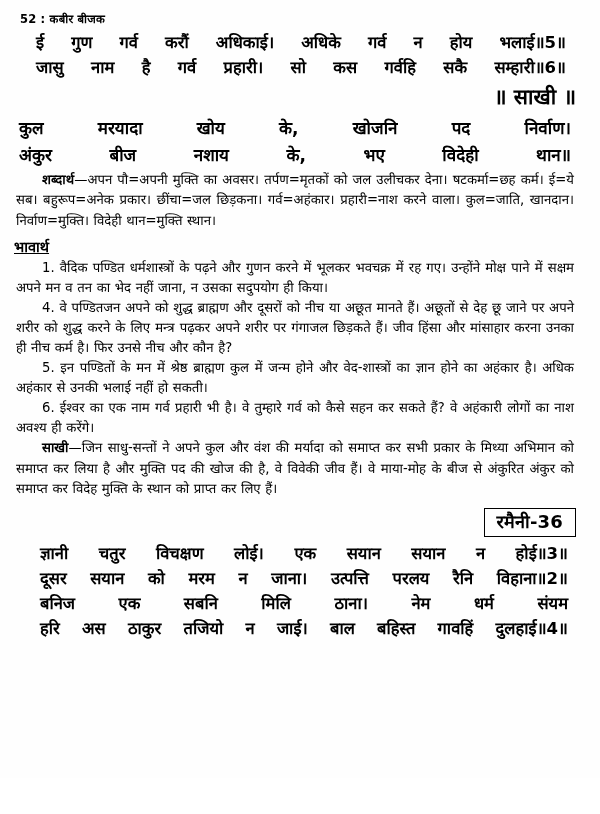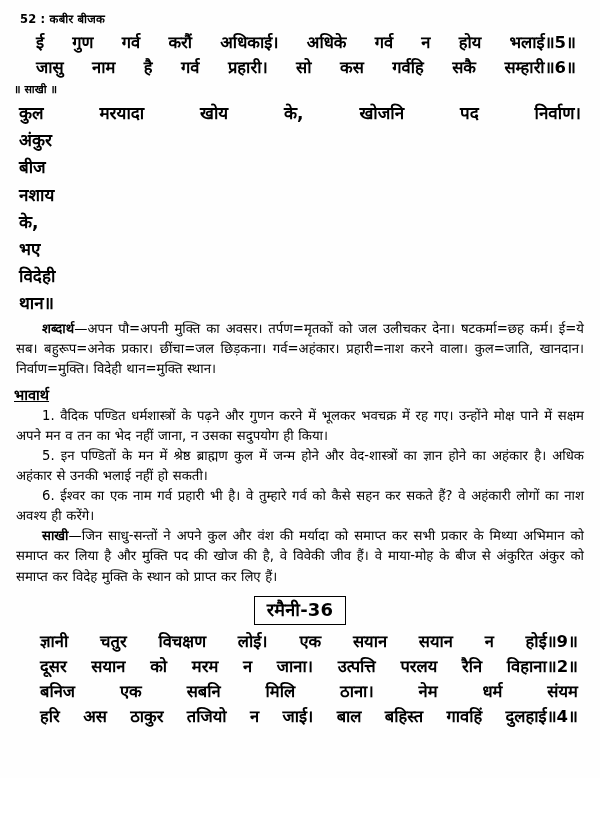--- a/index.html
+++ b/index.html
@@ -12,21 +12,21 @@
     height: 814px;
     font-family: "DejaVu Sans", sans-serif;
     color: #000000;
     overflow: hidden;
   }
   .page {
     position: relative;
     width: 600px;
     height: 778px;
     box-sizing: border-box;
-    padding: 12px 14px 0 14px;
+    padding: 12px 24px 0 14px;
     background: #fefefe;
   }
 
   
   .running-head {
     font-size: 11.5px;
     font-weight: bold;
     letter-spacing: 0.2px;
     margin: 0 0 4px 6px;
     line-height: 1.25;
@@ -41,39 +41,39 @@
     font-weight: bold;
     line-height: 1.52;
     padding: 0 10px 0 22px;
     white-space: nowrap;
   }
   .verse-line .w { display: inline-block; }
   .verse-line.tight { padding-left: 26px; padding-right: 8px; }
 
   
   .centered-mark {
-    text-align: left;
-    font-size: 11px;
+    text-align: right;
+    font-size: 21px;
     font-weight: bold;
     line-height: 1.5;
     margin-top: 1px;
   }
 
   
   .doha {
     display: flex;
     justify-content: space-between;
     font-size: 17px;
     font-weight: bold;
     line-height: 1.6;
     white-space: nowrap;
   }
   .doha .w { padding: 0 5px; }
   .doha.d1 { margin-top: 2px; }
-  .doha.d2 { margin-top: 0px; flex-direction: column; }
+  .doha.d2 { margin-top: 0px; }
 
   
   .prose {
     font-size: 13.2px;
     line-height: 1.52;
     text-align: justify;
     text-justify: inter-word;
     margin: 0;
     padding: 0 2px;
     word-spacing: 0.4px;
@@ -88,21 +88,21 @@
     margin: 3px 0 1px 0;
     line-height: 1.4;
     text-decoration: underline;
   }
   .gap-sm { height: 3px; }
   .gap-xs { height: 1px; }
 
   
   .boxed-label-wrap {
     display: flex;
-    justify-content: center;
+    justify-content: flex-end;
     margin: 9px 0 4px 0;
   }
   .boxed-label {
     border: 1.6px solid #000;
     padding: 1px 12px 3px 12px;
     font-size: 18px;
     font-weight: bold;
     line-height: 1.3;
     letter-spacing: 0.2px;
   }
@@ -166,40 +166,41 @@
 
   <div class="gap-xs"></div>
 
   <p class="prose indent"><span class="lead">शब्दार्थ</span><span>—</span><span>अपन पौ=अपनी मुक्ति का अवसर। तर्पण=मृतकों को जल उलीचकर देना। षटकर्मा=छह कर्म। ई=ये सब। बहुरूप=अनेक प्रकार। छींचा=जल छिड़कना। गर्व=अहंकार। प्रहारी=नाश करने वाला। कुल=जाति, खानदान। निर्वाण=मुक्ति। विदेही थान=मुक्ति स्थान।</span></p>
 
   <div class="gap-sm"></div>
 
   <div class="section-title">भावार्थ</div>
 
   <p class="prose indent">1. वैदिक पण्डित धर्मशास्त्रों के पढ़ने और गुणन करने में भूलकर भवचक्र में रह गए। उन्होंने मोक्ष पाने में सक्षम अपने मन व तन का भेद नहीं जाना, न उसका सदुपयोग ही किया।</p>
+  <p class="prose indent">4. वे पण्डितजन अपने को शुद्ध ब्राह्मण और दूसरों को नीच या अछूत मानते हैं। अछूतों से देह छू जाने पर अपने शरीर को शुद्ध करने के लिए मन्त्र पढ़कर अपने शरीर पर गंगाजल छिड़कते हैं। जीव हिंसा और मांसाहार करना उनका ही नीच कर्म है। फिर उनसे नीच और कौन है?</p>
   <p class="prose indent">5. इन पण्डितों के मन में श्रेष्ठ ब्राह्मण कुल में जन्म होने और वेद-शास्त्रों का ज्ञान होने का अहंकार है। अधिक अहंकार से उनकी भलाई नहीं हो सकती।</p>
   <p class="prose indent">6. ईश्वर का एक नाम गर्व प्रहारी भी है। वे तुम्हारे गर्व को कैसे सहन कर सकते हैं? वे अहंकारी लोगों का नाश अवश्य ही करेंगे।</p>
 
   <p class="prose indent"><span class="lead">साखी</span><span>—</span><span>जिन साधु-सन्तों ने अपने कुल और वंश की मर्यादा को समाप्त कर सभी प्रकार के मिथ्या अभिमान को समाप्त कर लिया है और मुक्ति पद की खोज की है, वे विवेकी जीव हैं। वे माया-मोह के बीज से अंकुरित अंकुर को समाप्त कर विदेह मुक्ति के स्थान को प्राप्त कर लिए हैं।</span></p>
 
   <div class="boxed-label-wrap">
     <div class="boxed-label">रमैनी-36</div>
   </div>
 
   <div>
     <div class="verse-line tight">
       <span class="w">ज्ञानी</span>
       <span class="w">चतुर</span>
       <span class="w">विचक्षण</span>
       <span class="w">लोई।</span>
       <span class="w">एक</span>
       <span class="w">सयान</span>
       <span class="w">सयान</span>
       <span class="w">न</span>
-      <span class="w">होई॥9॥</span>
+      <span class="w">होई॥3॥</span>
     </div>
     <div class="verse-line tight">
       <span class="w">दूसर</span>
       <span class="w">सयान</span>
       <span class="w">को</span>
       <span class="w">मरम</span>
       <span class="w">न</span>
       <span class="w">जाना।</span>
       <span class="w">उत्पत्ति</span>
       <span class="w">परलय</span>

